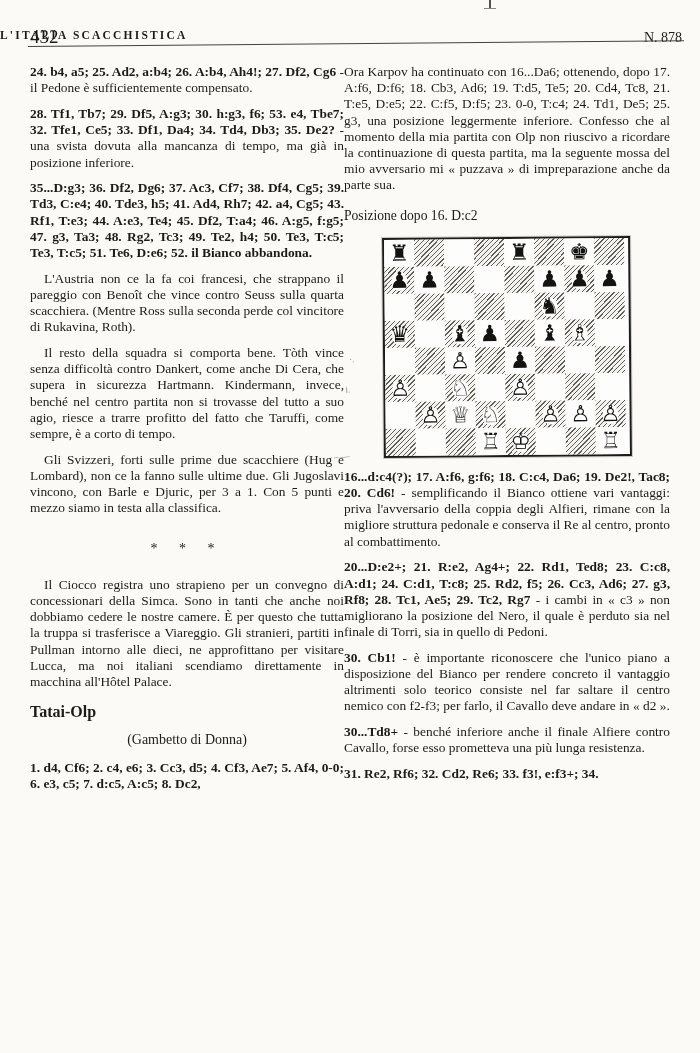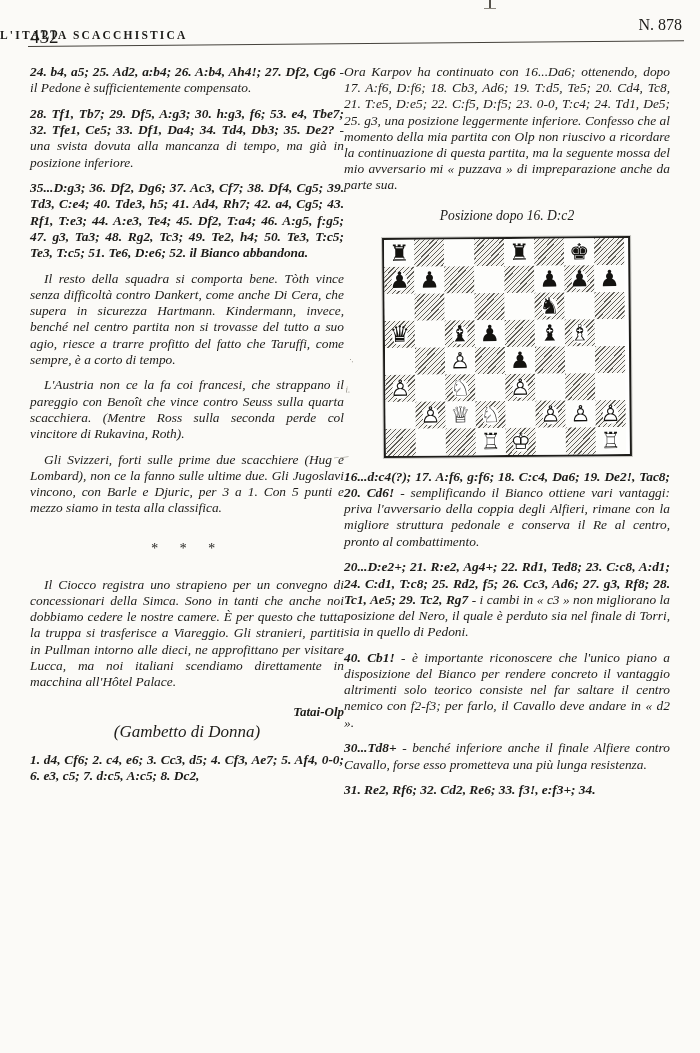--- a/index.html
+++ b/index.html
@@ -8,45 +8,45 @@
     background:#fbfaf7;color:#1c1b18;
     font-family:"Liberation Serif","DejaVu Serif",serif;
   }
   
   .header{position:relative;height:48px;padding:0;}
   .page-num{position:absolute;left:30px;top:26px;font-size:19px;}
   .journal-title{
     position:absolute;left:0;right:0;top:29px;text-align:left;
     font-size:11.5px;font-weight:700;letter-spacing:2.2px;
   }
-  .issue-num{position:absolute;right:18px;top:16px;font-size:16px;}
+  .issue-num{position:absolute;right:18px;top:30px;font-size:14px;}
   .header-rule{
     position:absolute;left:28px;right:16px;top:46px;height:1.4px;
     background:#45423c;transform:rotate(-0.5deg);transform-origin:left center;
   }
   .top-artifact{position:absolute;left:489px;top:0;width:1.5px;height:9px;background:#55524c;}
   .top-artifact2{position:absolute;left:484px;top:8px;width:12px;height:1px;background:#8a867e;}
 
   
-  .columns{display:flex;padding:16px 24px 0 30px;align-items:flex-start;font-style:italic;}
+  .columns{display:flex;padding:16px 24px 0 30px;align-items:flex-start;}
   .col{text-align:justify;font-size:13.4px;line-height:16.2px;}
   .col-left{width:314px;}
   .col-right{width:326px;}
 
   p.para{margin:0 0 9.5px;}
   p.para.indent{text-indent:14px;}
   .bold{font-weight:700;}
   .sep{ text-align:center;letter-spacing:9px;margin:24px 0 20px;font-size:14px;}
   .date-head{margin:0 0 13px;text-indent:12px;}
-  .game-title{text-align:right;font-weight:700;margin:14px 0 4px;font-size:13px;}
-  .game-subtitle{text-align:center;margin:4px 0 11px;font-size:17px;}
+  .game-title{text-align:left;font-weight:700;margin:14px 0 4px;font-size:16px;}
+  .game-subtitle{text-align:center;margin:12px 0 11px;font-size:14px;}
 
   
   .diagram-wrap{margin:14px 0 12px;position:relative;}
-  .diagram-caption{text-align:center;font-size:13.6px;margin:0 0 13px;}
+  .diagram-caption{text-align:left;font-size:13.6px;margin:0 0 13px;}
   .board-outer{
     width:244px;margin:0 auto;border:2.4px solid #1d1c19;background:#fff;
     transform:rotate(-0.5deg);
     box-shadow:0 0 0 1px rgba(60,58,52,.25);
   }
   .board{display:grid;grid-template-columns:repeat(8,30px);grid-auto-rows:27px;}
   .sq{position:relative;display:flex;align-items:center;justify-content:center;}
   .sq.light{background:#fdfdfb;}
   .sq.dark{
     background:repeating-linear-gradient(135deg,#5f5d57 0px,#5f5d57 0.9px,#f4f3ef 0.9px,#f4f3ef 3.4px);
@@ -76,22 +76,22 @@
   <span class="journal-title">L'ITALIA SCACCHISTICA</span>
   <span class="issue-num">N. 878</span>
   <div class="header-rule"></div>
 </div>
 
 <div class="columns">
   <div class="col col-left" id="left-col">
       <p class="para"><span class="bold">24. b4, a5; 25. Ad2, a:b4; 26. A:b4, Ah4!; 27. Df2, Cg6</span><span> - il Pedone è sufficientemente compensato.</span></p>
       <p class="para"><span class="bold">28. Tf1, Tb7; 29. Df5, A:g3; 30. h:g3, f6; 53. e4, Tbe7; 32. Tfe1, Ce5; 33. Df1, Da4; 34. Td4, Db3; 35. De2?</span><span> - una svista dovuta alla mancanza di tempo, ma già in posizione inferiore.</span></p>
       <p class="para"><span class="bold">35...D:g3; 36. Df2, Dg6; 37. Ac3, Cf7; 38. Df4, Cg5; 39. Td3, C:e4; 40. Tde3, h5; 41. Ad4, Rh7; 42. a4, Cg5; 43. Rf1, T:e3; 44. A:e3, Te4; 45. Df2, T:a4; 46. A:g5, f:g5; 47. g3, Ta3; 48. Rg2, Tc3; 49. Te2, h4; 50. Te3, T:c5; Te3, T:c5; 51. Te6, D:e6; 52. il Bianco abbandona.</span></p>
+      <p class="para indent"><span>L'Austria non ce la fa coi francesi, che strappano il pareggio con Benoît che vince contro Seuss sulla quarta scacchiera. (Mentre Ross sulla seconda perde col vincitore di Rukavina, Roth).</span></p>
       <p class="para indent"><span>Il resto della squadra si comporta bene. Tòth vince senza difficoltà contro Dankert, come anche Di Cera, che supera in sicurezza Hartmann. Kindermann, invece, benché nel centro partita non si trovasse del tutto a suo agio, riesce a trarre profitto del fatto che Taruffi, come sempre, è a corto di tempo.</span></p>
-      <p class="para indent"><span>L'Austria non ce la fa coi francesi, che strappano il pareggio con Benoît che vince contro Seuss sulla quarta scacchiera. (Mentre Ross sulla seconda perde col vincitore di Rukavina, Roth).</span></p>
       <p class="para indent"><span>Gli Svizzeri, forti sulle prime due scacchiere (Hug e Lombard), non ce la fanno sulle ultime due. Gli Jugoslavi vincono, con Barle e Djuric, per 3 a 1. Con 5 punti e mezzo siamo in testa alla classifica.</span></p>
       <div class="sep">* * *</div>
       <p class="para indent"><span>Il Ciocco registra uno strapieno per un convegno di concessionari della Simca. Sono in tanti che anche noi dobbiamo cedere le nostre camere. È per questo che tutta la truppa si trasferisce a Viareggio. Gli stranieri, partiti in Pullman intorno alle dieci, ne approfittano per visitare Lucca, ma noi italiani scendiamo direttamente in macchina all'Hôtel Palace.</span></p>
       <div class="game-title">Tatai-Olp</div>
       <div class="game-subtitle">(Gambetto di Donna)</div>
       <p class="para"><span class="bold">1. d4, Cf6; 2. c4, e6; 3. Cc3, d5; 4. Cf3, Ae7; 5. Af4, 0-0; 6. e3, c5; 7. d:c5, A:c5; 8. Dc2,</span></p>
     </div>
 
   <div class="col col-right">
     <div id="right-top">
@@ -225,18 +225,18 @@
           </div>
         <span class="pencil pm1">·.</span>
         <span class="pencil pm2">i.</span>
         <span class="pencil pm3">–—</span>
       </div>
     </div>
 
     <div id="right-bottom">
         <p class="para"><span class="bold">16...d:c4(?); 17. A:f6, g:f6; 18. C:c4, Da6; 19. De2!, Tac8; 20. Cd6!</span><span> - semplificando il Bianco ottiene vari vantaggi: priva l'avversario della coppia degli Alfieri, rimane con la migliore struttura pedonale e conserva il Re al centro, pronto al combattimento.</span></p>
         <p class="para"><span class="bold">20...D:e2+; 21. R:e2, Ag4+; 22. Rd1, Ted8; 23. C:c8, A:d1; 24. C:d1, T:c8; 25. Rd2, f5; 26. Cc3, Ad6; 27. g3, Rf8; 28. Tc1, Ae5; 29. Tc2, Rg7</span><span> - i cambi in « c3 » non migliorano la posizione del Nero, il quale è perduto sia nel finale di Torri, sia in quello di Pedoni.</span></p>
-        <p class="para"><span class="bold">40. Cb1!</span><span> - è importante riconoscere che l'unico piano a disposizione del Bianco per rendere concreto il vantaggio altrimenti solo teorico consiste nel far saltare il centro nemico con f2-f3; per farlo, il Cavallo deve andare in « d2 ».</span></p>
+        <p class="para"><span class="bold">30. Cb1!</span><span> - è importante riconoscere che l'unico piano a disposizione del Bianco per rendere concreto il vantaggio altrimenti solo teorico consiste nel far saltare il centro nemico con f2-f3; per farlo, il Cavallo deve andare in « d2 ».</span></p>
         <p class="para"><span class="bold">30...Td8+</span><span> - benché inferiore anche il finale Alfiere contro Cavallo, forse esso prometteva una più lunga resistenza.</span></p>
         <p class="para"><span class="bold">31. Re2, Rf6; 32. Cd2, Re6; 33. f3!, e:f3+; 34.</span></p>
       </div>
   </div>
 </div>
 
 </body></html>

